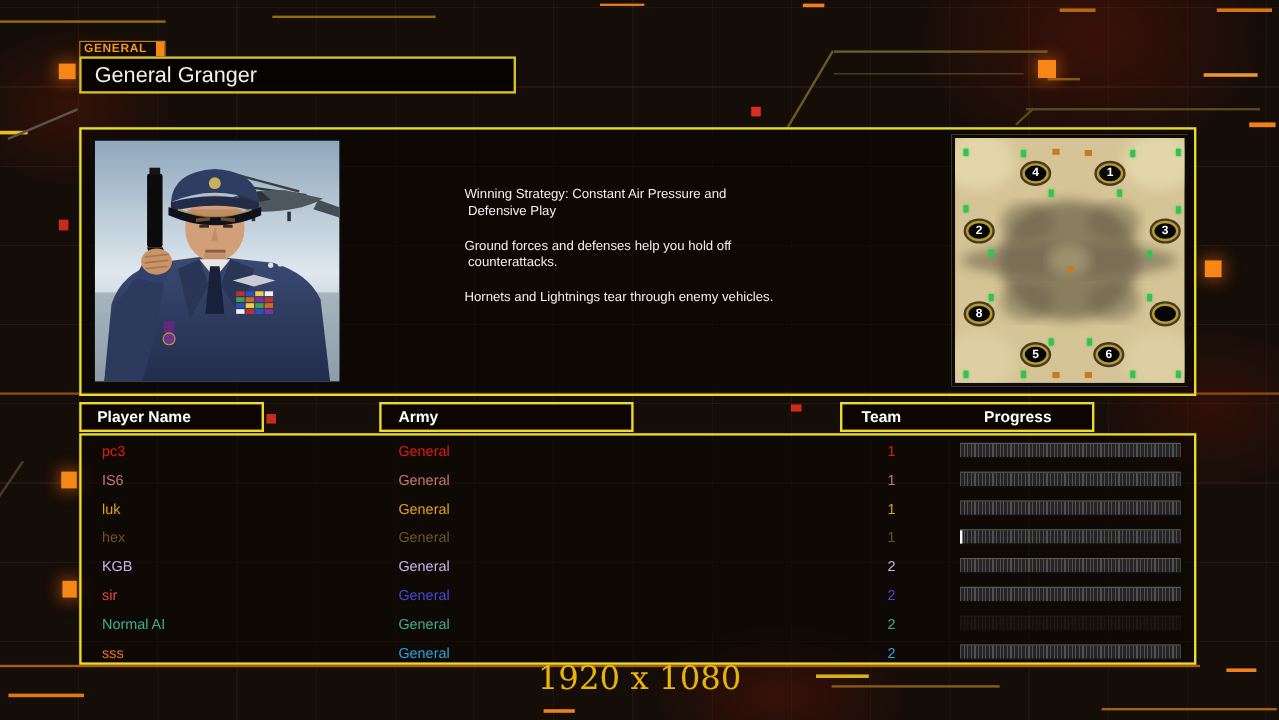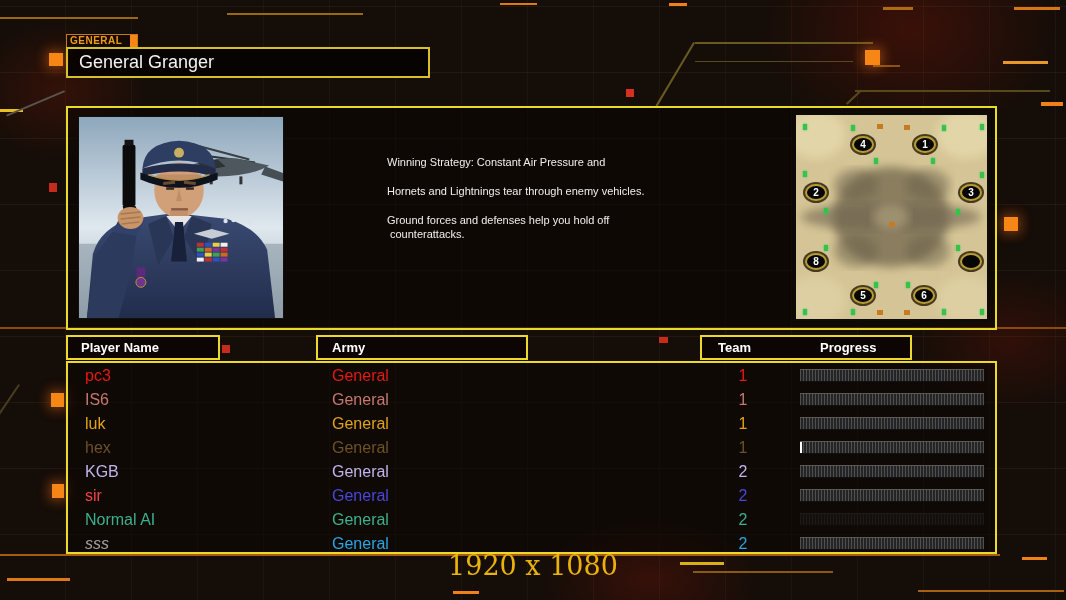--- a/index.html
+++ b/index.html
@@ -63,21 +63,21 @@
   .odot{position:absolute; width:6px; height:5px; background:#c87a20;}
 
   .hbox{
     position:absolute; height:25px; border:2px solid var(--hdr-yellow);
     background:rgba(10,5,2,.85); color:#fff; font-size:13px; font-weight:bold; line-height:21px;
   }
   .listbox{
     position:absolute; left:66px; top:361px; width:931px; height:193px;
     border:2px solid var(--hdr-yellow); background:rgba(12,6,3,.6);
   }
-  .prow{position:absolute; left:0; width:100%; height:24px; font-size:16px; line-height:24px;}
+  .prow{position:absolute; left:0; width:100%; height:24px; font-size:12px; line-height:24px;}
   .pname{position:absolute; left:17px;}
   .parmy{position:absolute; left:264px;}
   .pteam{position:absolute; left:663px; width:24px; text-align:center;}
   .pbar{
     position:absolute; left:732px; top:5px; width:184px; height:13px;
     background:repeating-linear-gradient(90deg, #51514b 0 1px, #242428 1px 3px);
     border-top:1px solid #5a5a54; border-bottom:1px solid #101010;
   }
   .bar-faint .pbar{opacity:.22;}
   .bar-start .pbar::before{content:""; position:absolute; left:0; top:0; width:2px; height:100%; background:#fff;}
@@ -221,23 +221,23 @@
         <circle cx="156" cy="104" r="2.2" fill="#dde2e8"></circle>
       <circle cx="164" cy="104" r="2.2" fill="#dde2e8"></circle>
         <circle cx="172" cy="106" r="2.2" fill="#dde2e8"></circle>
       <rect x="58" y="152" width="9" height="10" fill="#5c2a7a"></rect>
       <circle cx="62.5" cy="167" r="5" fill="#6e348e" stroke="#b89b35" stroke-width="1"></circle>
     </g>
   </svg>
 </div>
 
 <div class="strategy">
-  <p><span>Winning Strategy: Constant Air Pressure and</span></p>
+  <p><span>Winning Strategy: Constant Air Pressure and</span><span class="cont">Defensive Play</span></p>
+  <p><span>Ground forces and defenses help you hold off</span><span class="cont">counterattacks.</span></p>
   <p><span>Hornets and Lightnings tear through enemy vehicles.</span></p>
-  <p><span>Ground forces and defenses help you hold off</span><span class="cont">counterattacks.</span></p>
 </div>
 
 <div class="minimap">
   <svg width="191" height="204" viewBox="0 0 191 204" style="position:absolute;left:0;top:0">
     <defs>
         <filter id="blr">
           <feGaussianBlur stdDeviation="5"></feGaussianBlur>
         </filter>
       </defs>
     <rect width="191" height="204" fill="#d5c495"></rect>
@@ -336,20 +336,20 @@
     <span class="pteam" style="color: rgb(73, 70, 216);">2</span>
     <span class="pbar"></span>
   </div>
   <div class="prow bar-faint" style="top:145px">
     <span class="pname" style="color: rgb(60, 176, 142);">Normal AI</span>
     <span class="parmy" style="color: rgb(60, 176, 142);">General</span>
     <span class="pteam" style="color: rgb(60, 176, 142);">2</span>
     <span class="pbar"></span>
   </div>
   <div class="prow" style="top:169px">
-    <span class="pname" style="color: #a3a3a3; font-style: italic;">sss</span>
+    <span class="pname" style="color: #f97316;">sss</span>
     <span class="parmy" style="color: rgb(42, 165, 224);">General</span>
     <span class="pteam" style="color: rgb(42, 165, 224);">2</span>
     <span class="pbar"></span>
   </div>
 </div>
 
 <div class="res">1920 x 1080</div>
 
 </body></html>

